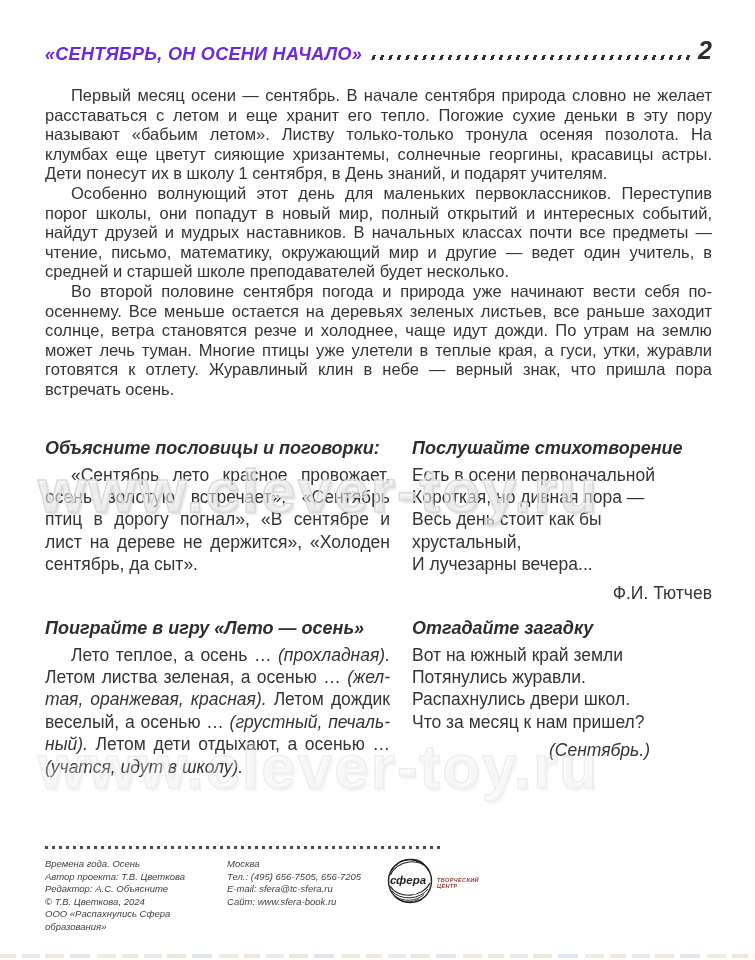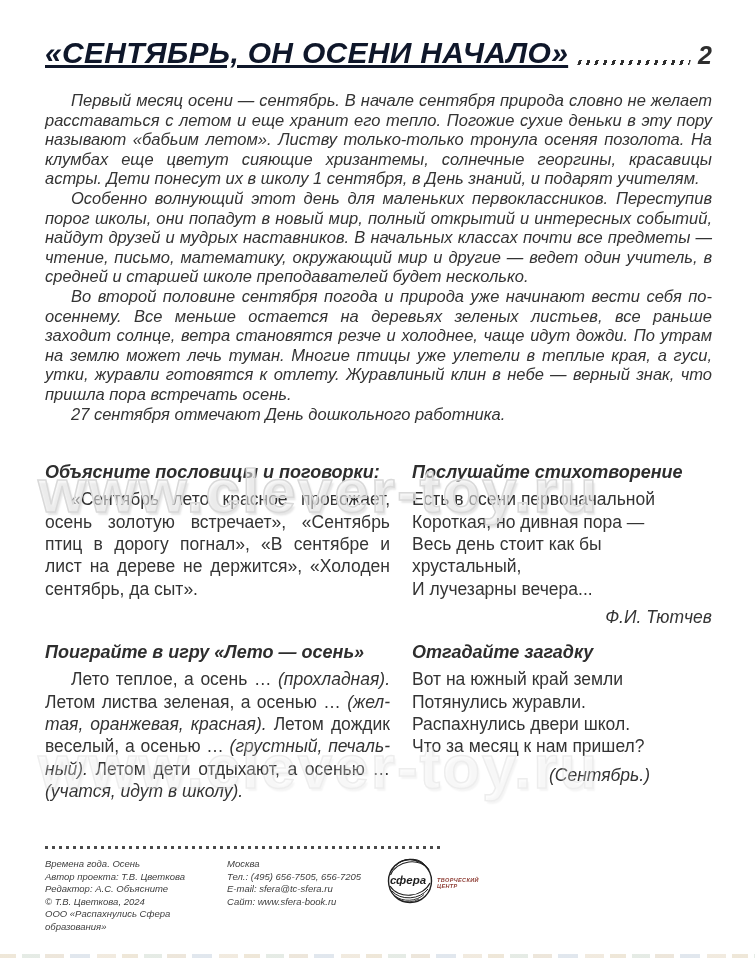--- a/index.html
+++ b/index.html
@@ -19,27 +19,26 @@
     padding:36px 43px 0 45px;
   }
 
   
   .title-row {
     display:flex;
     align-items:flex-end;
     margin-bottom:21px;
   }
   .title {
-    font-size:30px;
+    font-size:18px;
     font-weight:bold;
     font-style:italic;
     letter-spacing:.3px;
-    color:#0f172a;
+    color:#6d28d9;
     white-space:nowrap;
-    text-decoration:underline;
   }
   .leader {
     flex:1;
     height:5px;
     margin:0 8px 5px 10px;
     background:repeating-linear-gradient(to right,#2e2e2e 0 3px,transparent 3px 8.5px);
     transform:skewX(-18deg);
   }
   .page-num {
     font-size:25px;
@@ -49,21 +48,20 @@
   }
 
   
   .article p {
     margin:0;
     font-size:16.5px;
     line-height:19.6px;
     text-align:justify;
     text-indent:26px;
     color:#343434;
-    font-style:italic;
   }
 
   
   .sections {
     margin-top:38px;
     display:grid;
     grid-template-columns:345px 300px;
     column-gap:22px;
     row-gap:14px;
   }
@@ -83,21 +81,20 @@
     margin:0;
   }
   .verse-line {
     font-size:17.5px;
     line-height:22.4px;
     color:#343434;
   }
   .poem-author {
     margin-top:7px;
     text-align:right;
-    font-style:italic;
     font-size:17.5px;
     color:#343434;
   }
   .riddle-answer {
     margin-top:7px;
     text-align:right;
     padding-right:62px;
     font-style:italic;
     font-size:17.5px;
     color:#343434;
@@ -182,21 +179,20 @@
     <div class="title-row">
       <span class="title">«СЕНТЯБРЬ, ОН ОСЕНИ НАЧАЛО»</span>
       <span class="leader"></span>
       <span class="page-num">2</span>
     </div>
 
     <div class="article">
       <p>Первый месяц осени — сентябрь. В начале сентября природа словно не же­лает расставаться с летом и еще хранит его тепло. Погожие сухие деньки в эту пору называют «бабьим летом». Листву только-только тронула осеняя позолота. На клумбах еще цветут сияющие хризантемы, солнечные георгины, красавицы астры. Дети понесут их в школу 1 сентября, в День знаний, и подарят учителям.</p>
       <p>Особенно волнующий этот день для маленьких первоклассников. Переступив порог школы, они попадут в новый мир, полный открытий и интересных событий, найдут друзей и мудрых наставников. В начальных классах почти все предметы — чтение, письмо, математику, окружающий мир и другие — ведет один учитель, в средней и старшей школе преподавателей будет несколько.</p>
       <p>Во второй половине сентября погода и природа уже начинают вести себя по-осеннему. Все меньше остается на деревьях зеленых листьев, все раньше заходит солнце, ветра становятся резче и холоднее, чаще идут дожди. По утрам на землю может лечь туман. Многие птицы уже улетели в теплые края, а гуси, утки, журав­ли готовятся к отлету. Журавлиный клин в небе — верный знак, что пришла пора встречать осень.</p>
-      <p>27 сентября отмечают День дошкольного работника.</p>
     </div>
 
     <div class="sections">
 
       <div>
         <div class="sec-heading">Объясните пословицы и поговорки:</div>
         <p class="sec-text">«Сентябрь лето красное провожает, осень золотую встречает», «Сентябрь птиц в дорогу погнал», «В сентябре и лист на дереве не держится», «Холо­ден сентябрь, да сыт».</p>
       </div>
 
       <div>

